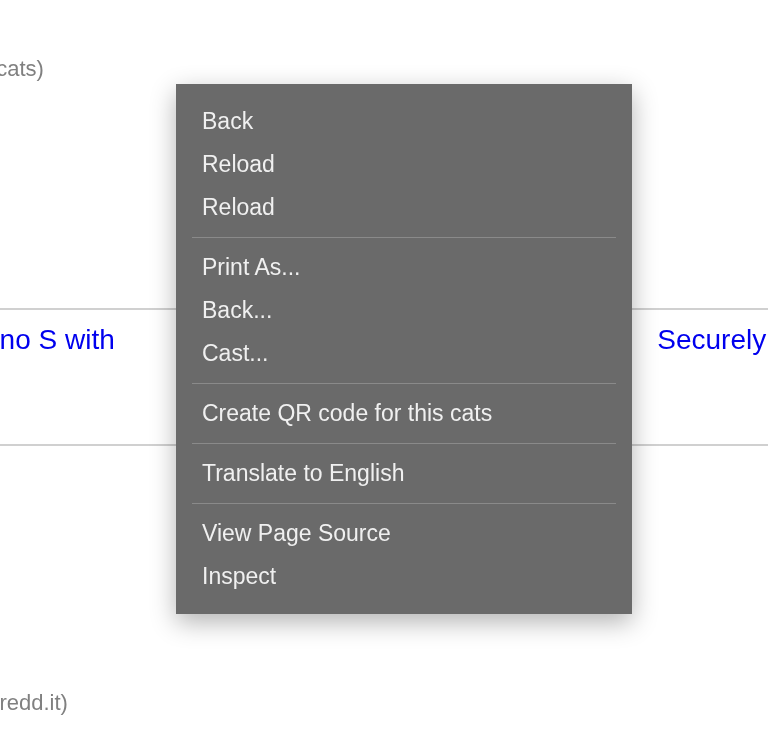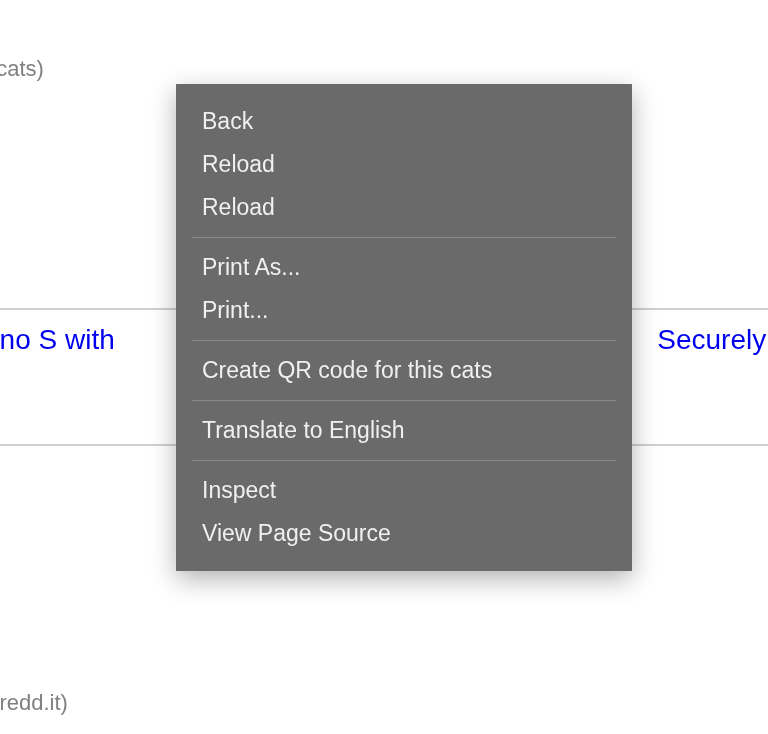--- a/index.html
+++ b/index.html
@@ -90,21 +90,22 @@
 <div class="bg-link-right">Securely s</div>
 
 <div class="bg-text-bottom">v.redd.it)</div>
 
 <div class="context-menu">
   <div class="menu-item">Back</div>
   <div class="menu-item">Reload</div>
   <div class="menu-item">Reload</div>
   <div class="menu-separator"></div>
   <div class="menu-item">Print As...</div>
-  <div class="menu-item">Print...</div>
+  <div class="menu-item">Back...</div>
+  <div class="menu-item">Cast...</div>
   <div class="menu-separator"></div>
   <div class="menu-item">Create QR code for this cats</div>
   <div class="menu-separator"></div>
   <div class="menu-item">Translate to English</div>
   <div class="menu-separator"></div>
+  <div class="menu-item">View Page Source</div>
   <div class="menu-item">Inspect</div>
-  <div class="menu-item">View Page Source</div>
 </div>
 
 </body></html>

